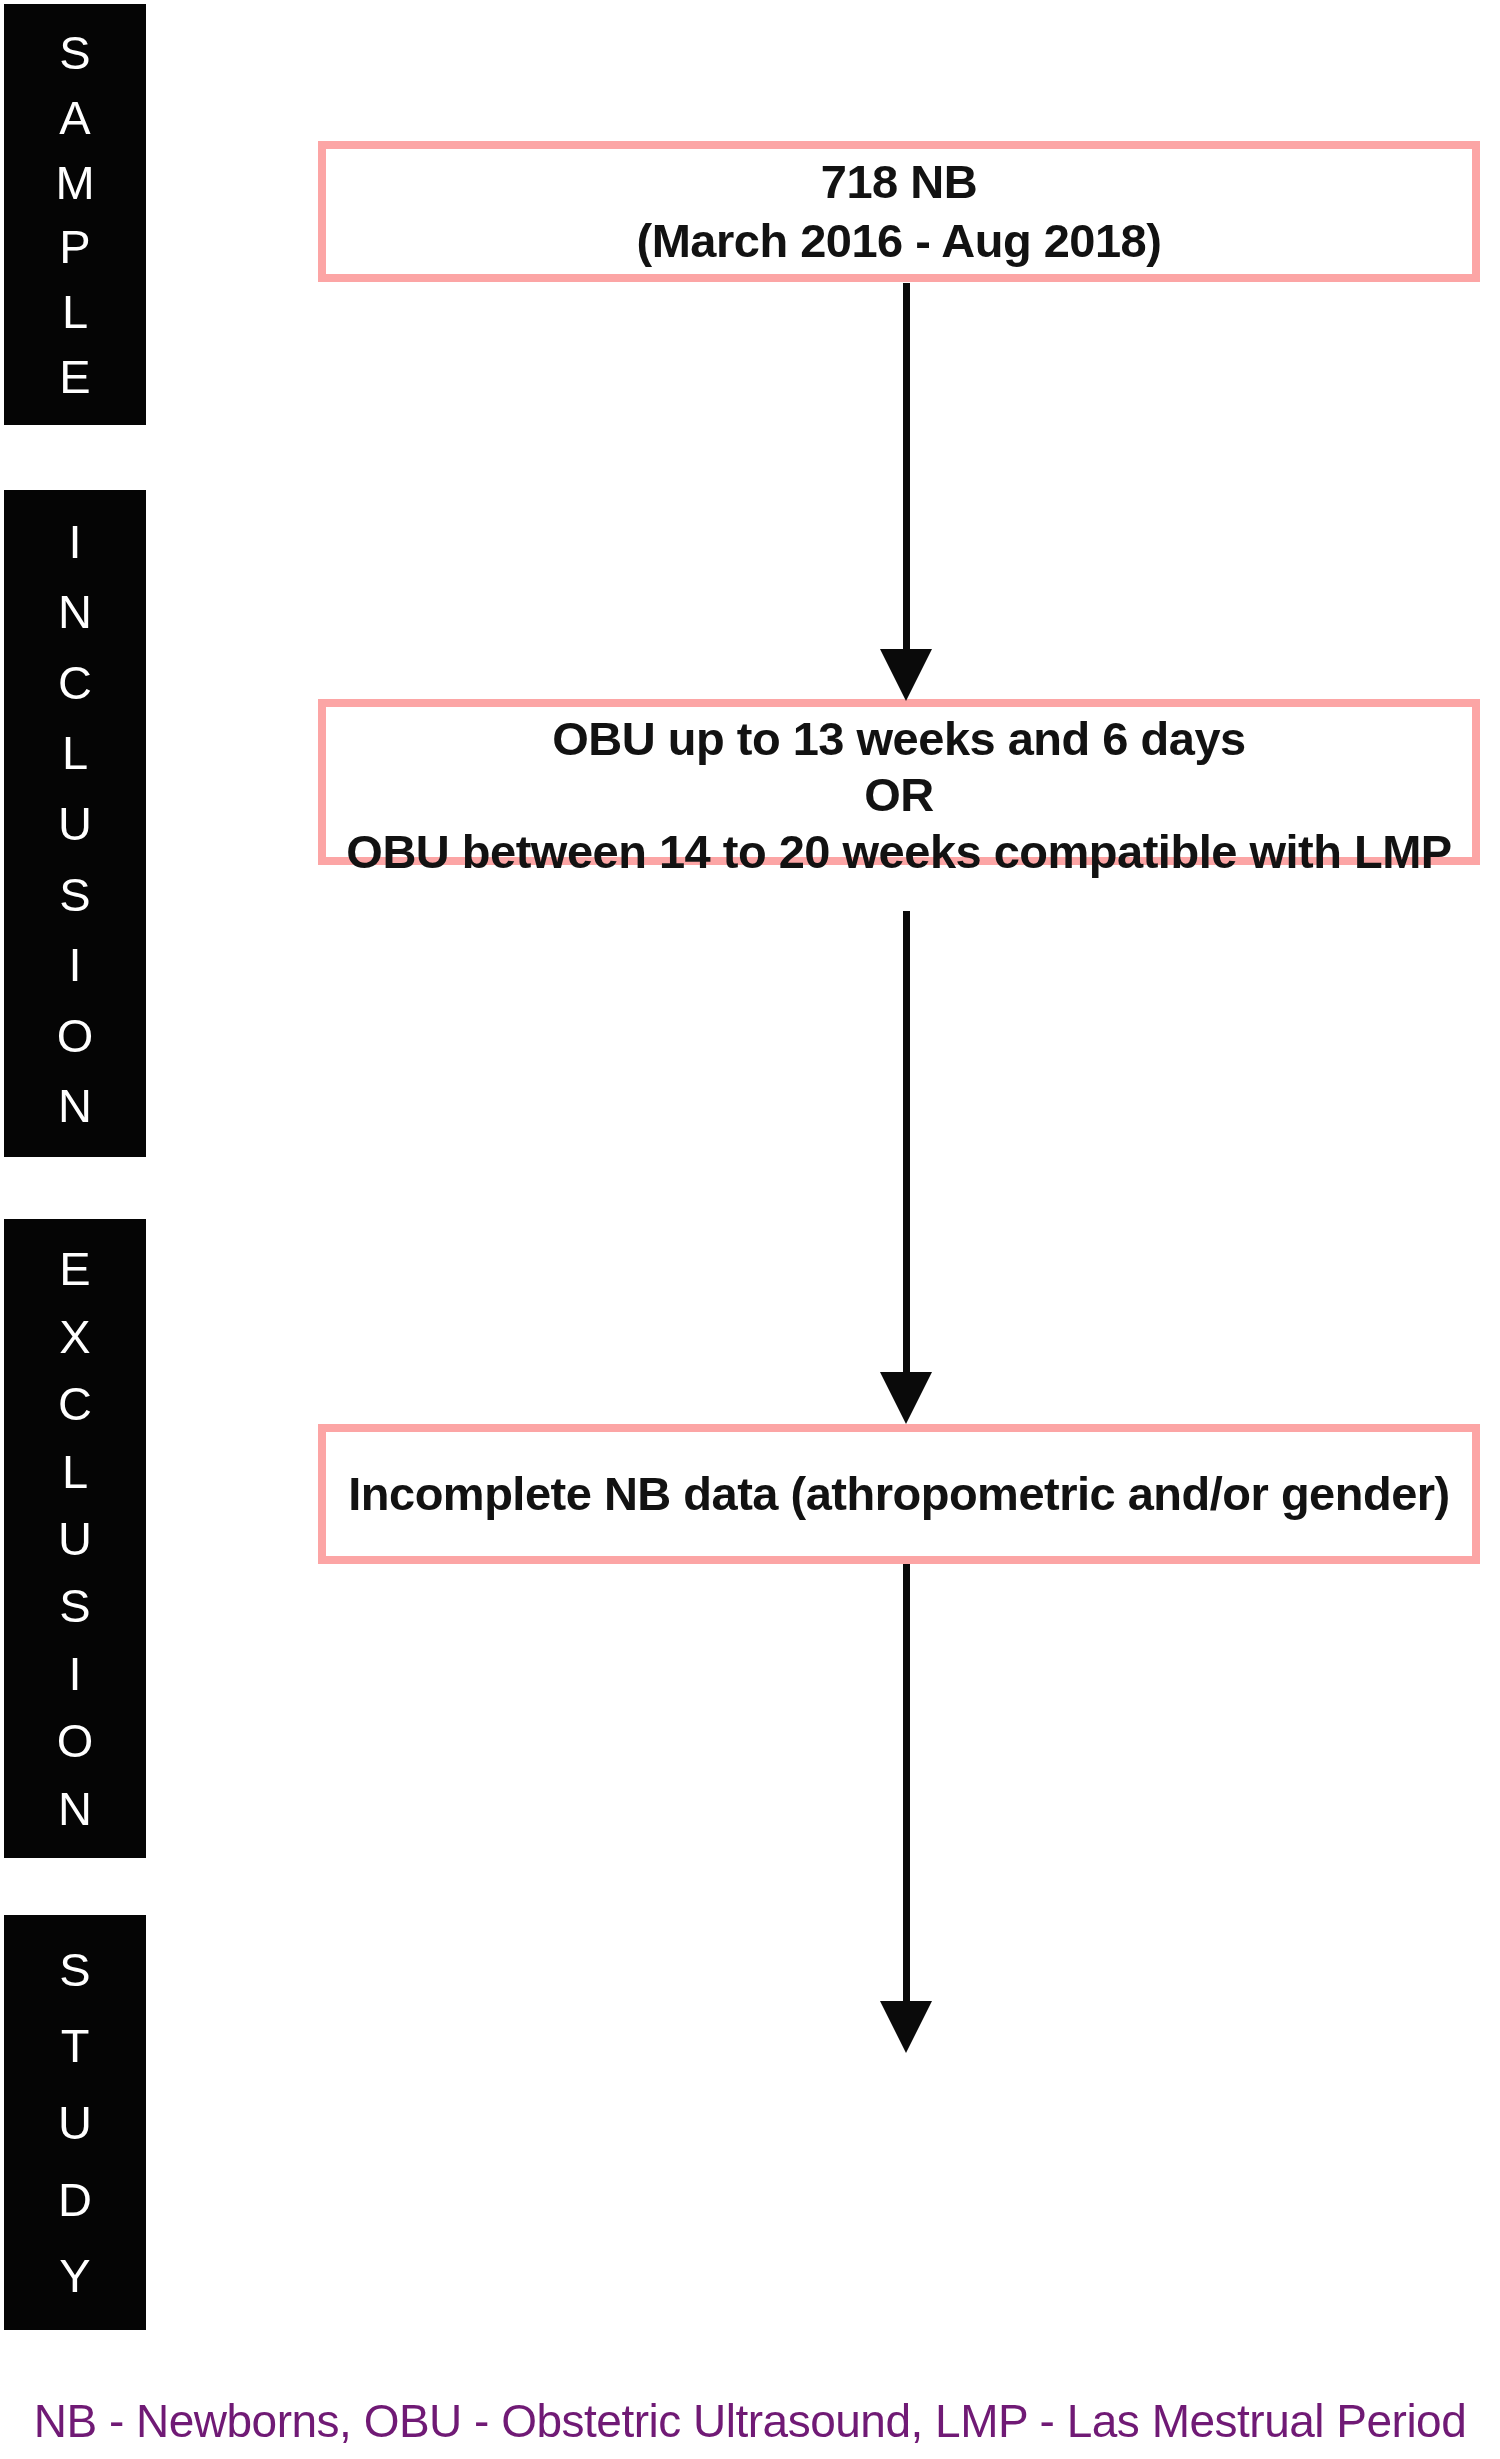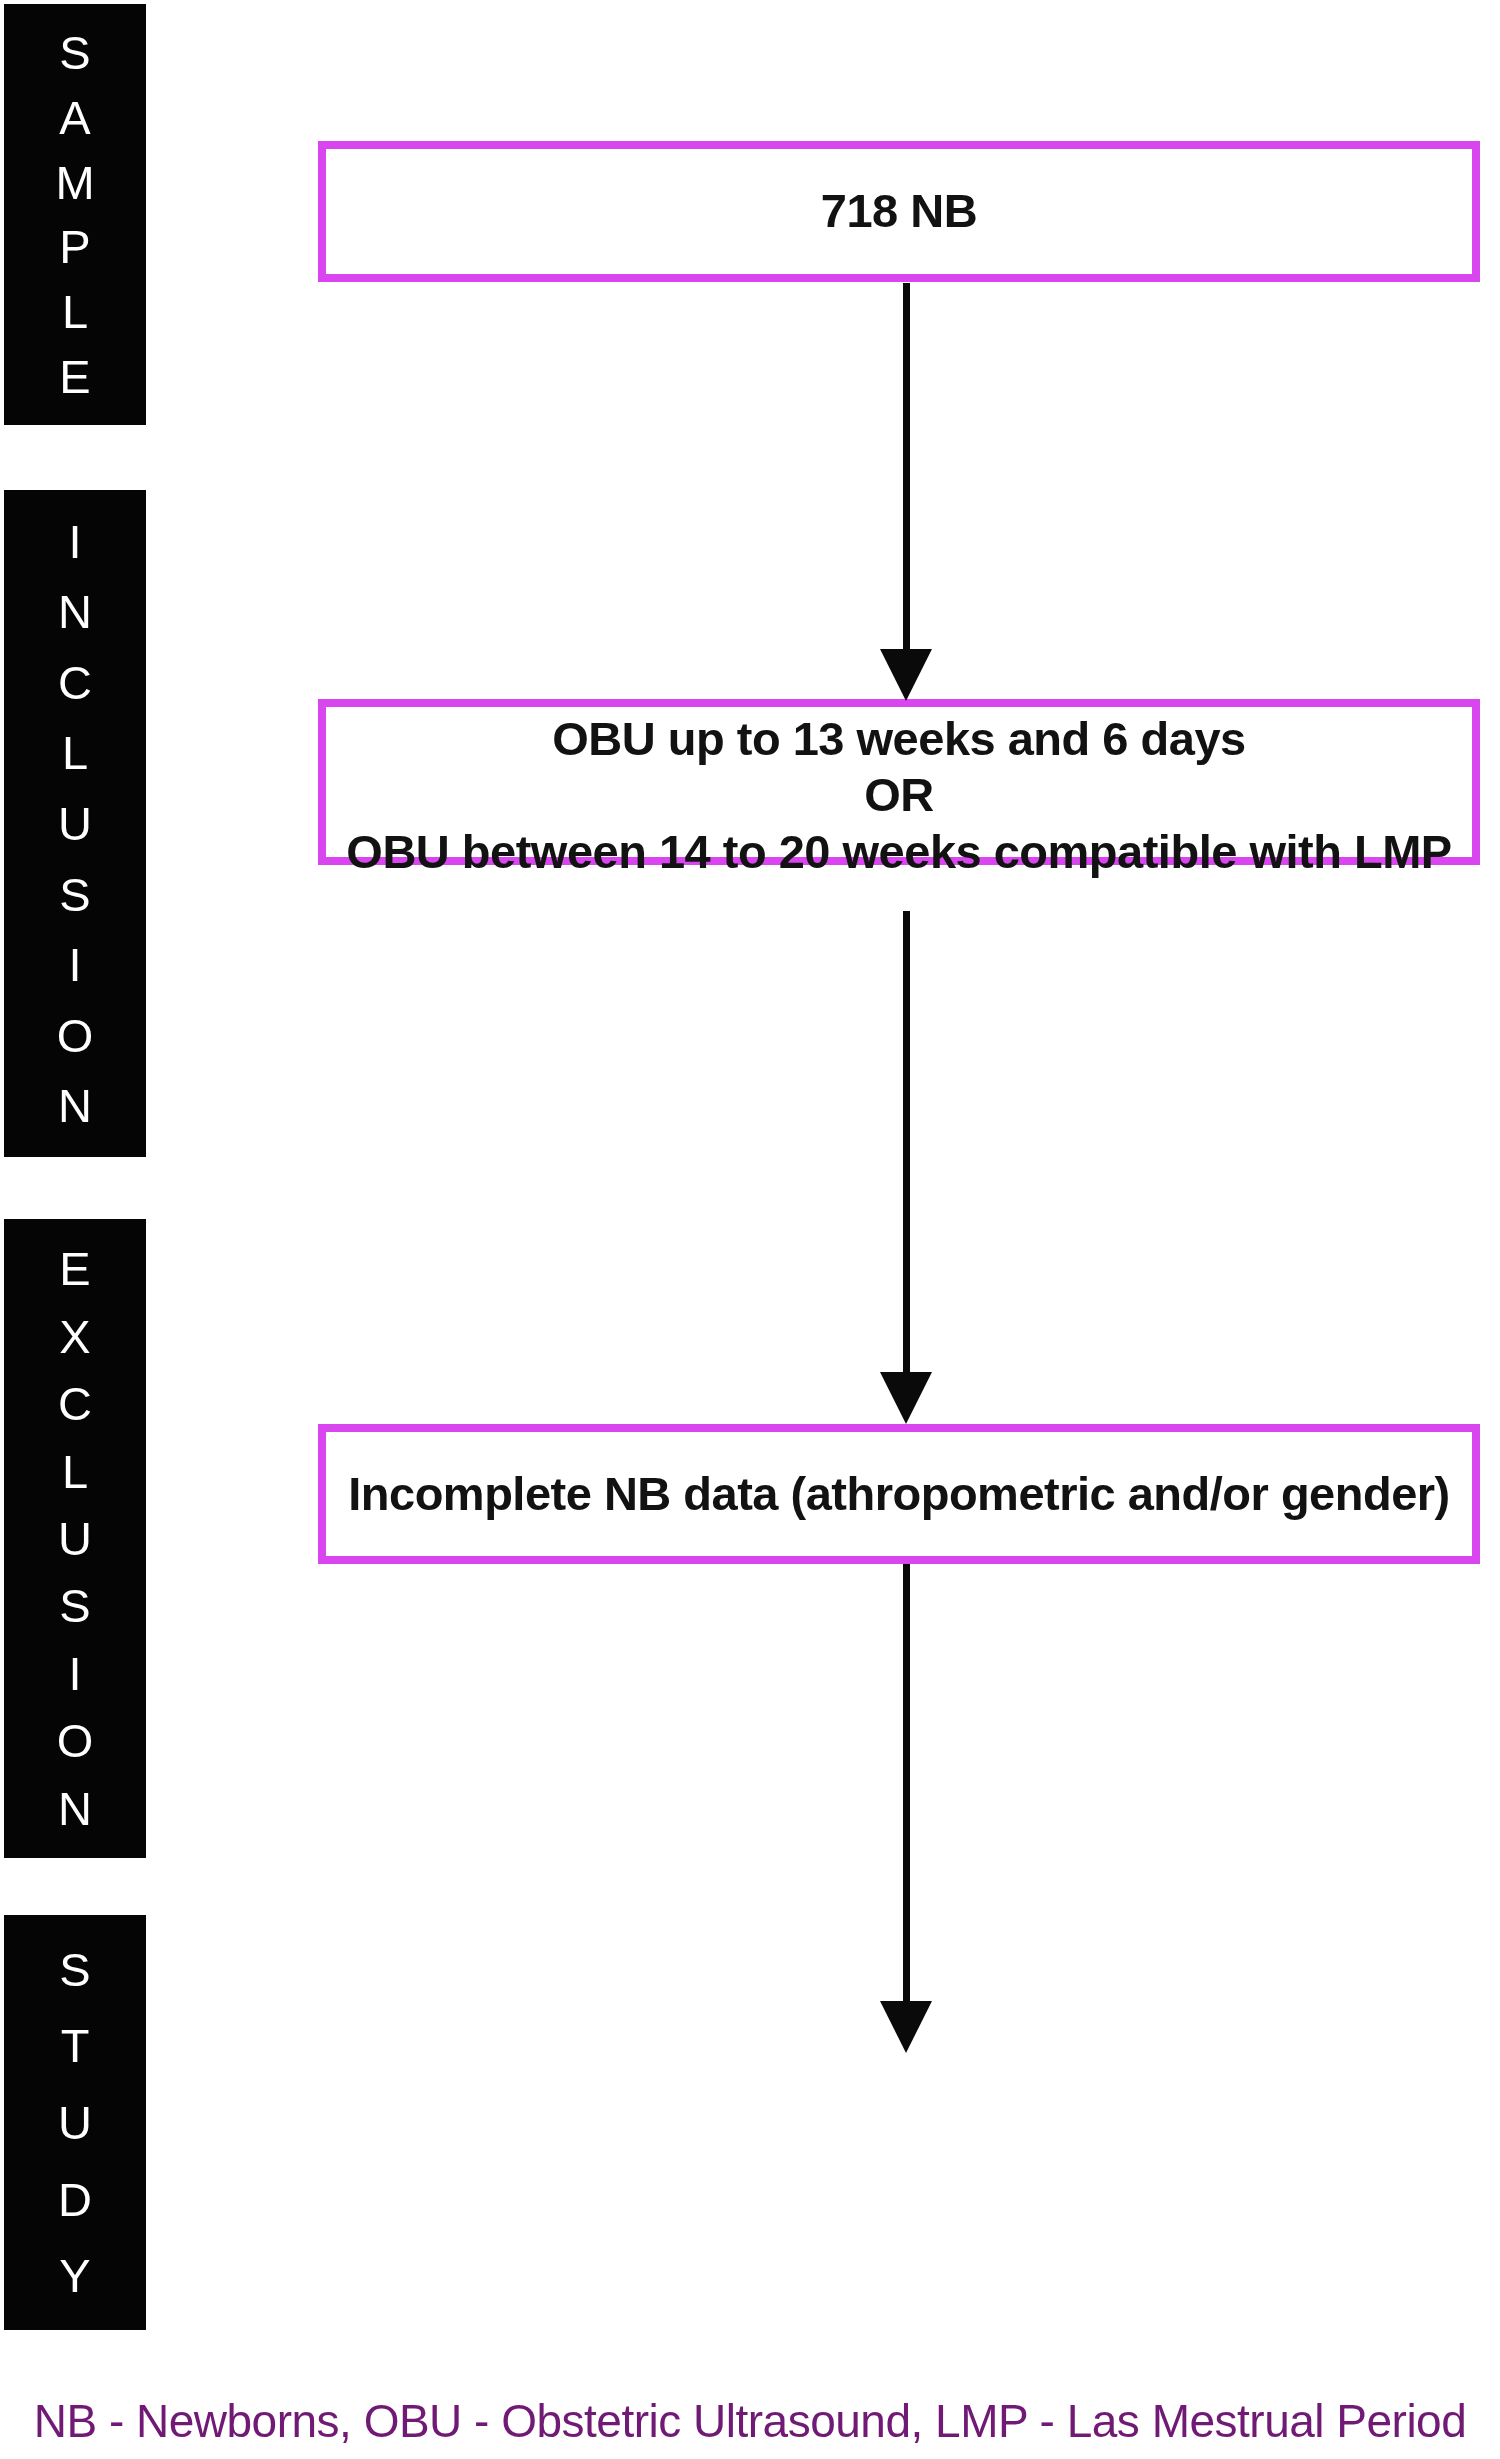--- a/index.html
+++ b/index.html
@@ -41,21 +41,21 @@
   .pos-inclusion { top: 490px;  height: 667px; }
   .pos-exclusion { top: 1219px; height: 639px; }
   .pos-study     { top: 1915px; height: 415px; }
 
   
   .flow-box {
     position: absolute;
     left: 318px;
     width: 1162px;
     box-sizing: border-box;
-    border: 8px solid #d946ef;
+    border: 8px solid #fca5a5;
     background: #ffffff;
     display: flex;
     flex-direction: column;
     justify-content: space-around;
     align-items: center;
     text-align: center;
     font-weight: 700;
     font-size: 47px;
     letter-spacing: -0.5px;
     color: #121212;
@@ -151,20 +151,21 @@
   <div class="side-box pos-study">
       <span class="v-letter">S</span>
       <span class="v-letter">T</span>
       <span class="v-letter">U</span>
       <span class="v-letter">D</span>
       <span class="v-letter">Y</span>
     </div>
 
   <div class="flow-box pos-box1">
     <span class="box-line">718 NB</span>
+    <span class="box-line">(March 2016 - Aug 2018)</span>
   </div>
 
   <div class="flow-box pos-box2">
     <span class="box-line">OBU up to 13 weeks and 6 days</span>
     <span class="box-line">OR</span>
     <span class="box-line">OBU between 14 to 20 weeks compatible with LMP</span>
   </div>
 
   <div class="flow-box pos-box3">
     <span class="box-line">Incomplete NB data (athropometric and/or gender)</span>

